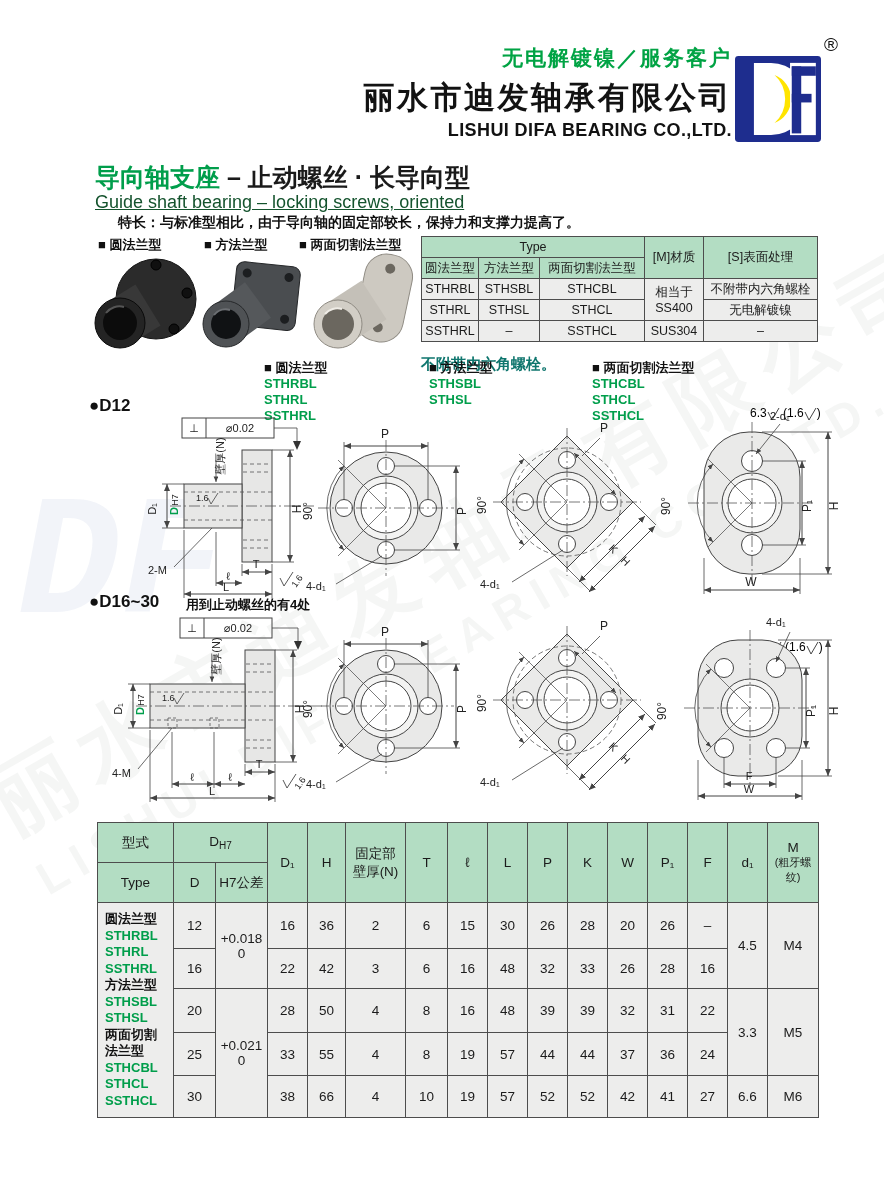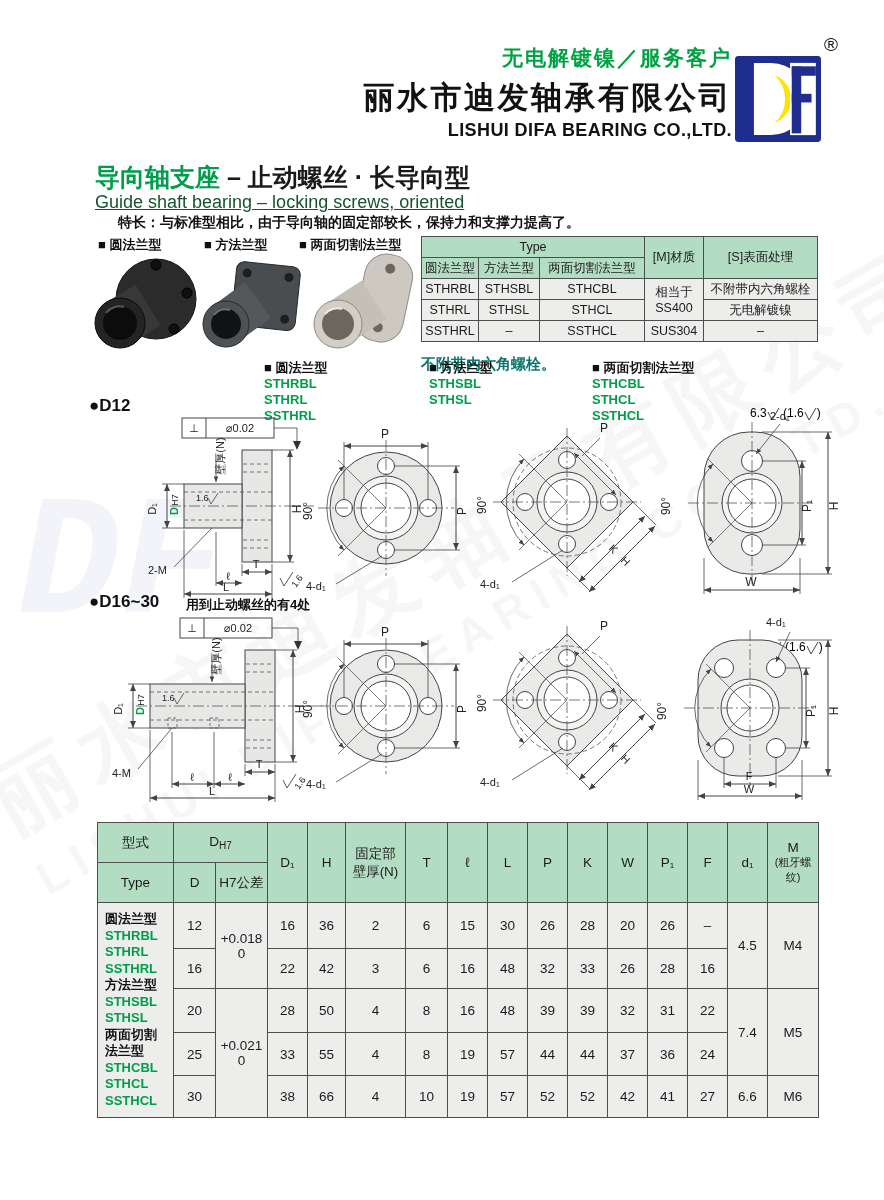--- a/index.html
+++ b/index.html
@@ -645,21 +645,21 @@
       <td>50</td>
       <td>4</td>
       <td>8</td>
       <td>16</td>
       <td>48</td>
       <td>39</td>
       <td>39</td>
       <td>32</td>
       <td>31</td>
       <td>22</td>
-      <td rowspan="2">7.4</td>
+      <td rowspan="2">3.3</td>
       <td rowspan="2">M5</td>
     </tr>
     <tr style="height:43px;">
       <td>25</td>
       <td>33</td>
       <td>55</td>
       <td>4</td>
       <td>8</td>
       <td>19</td>
       <td>57</td>

